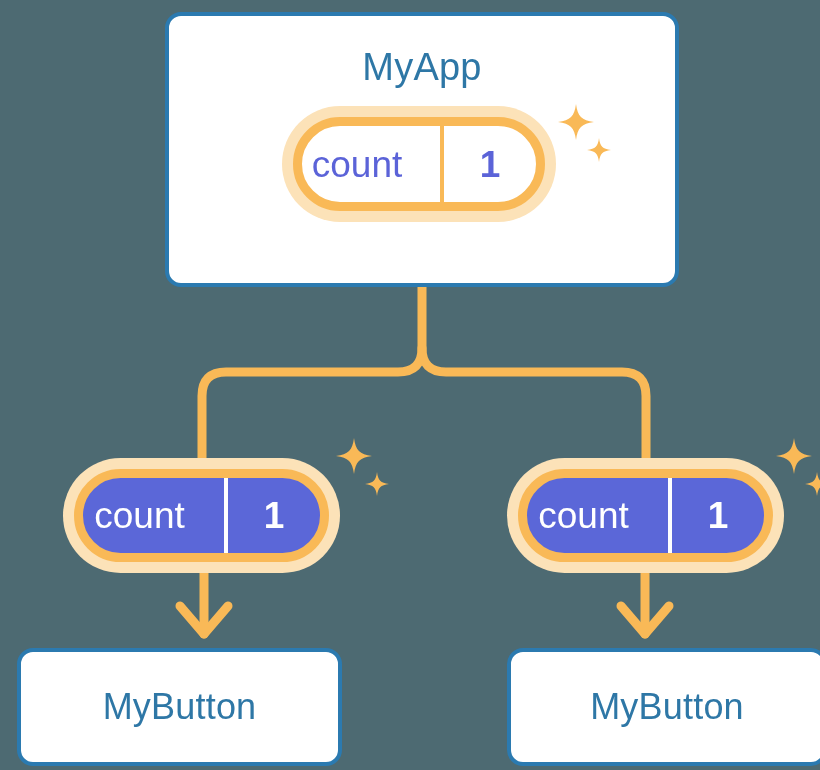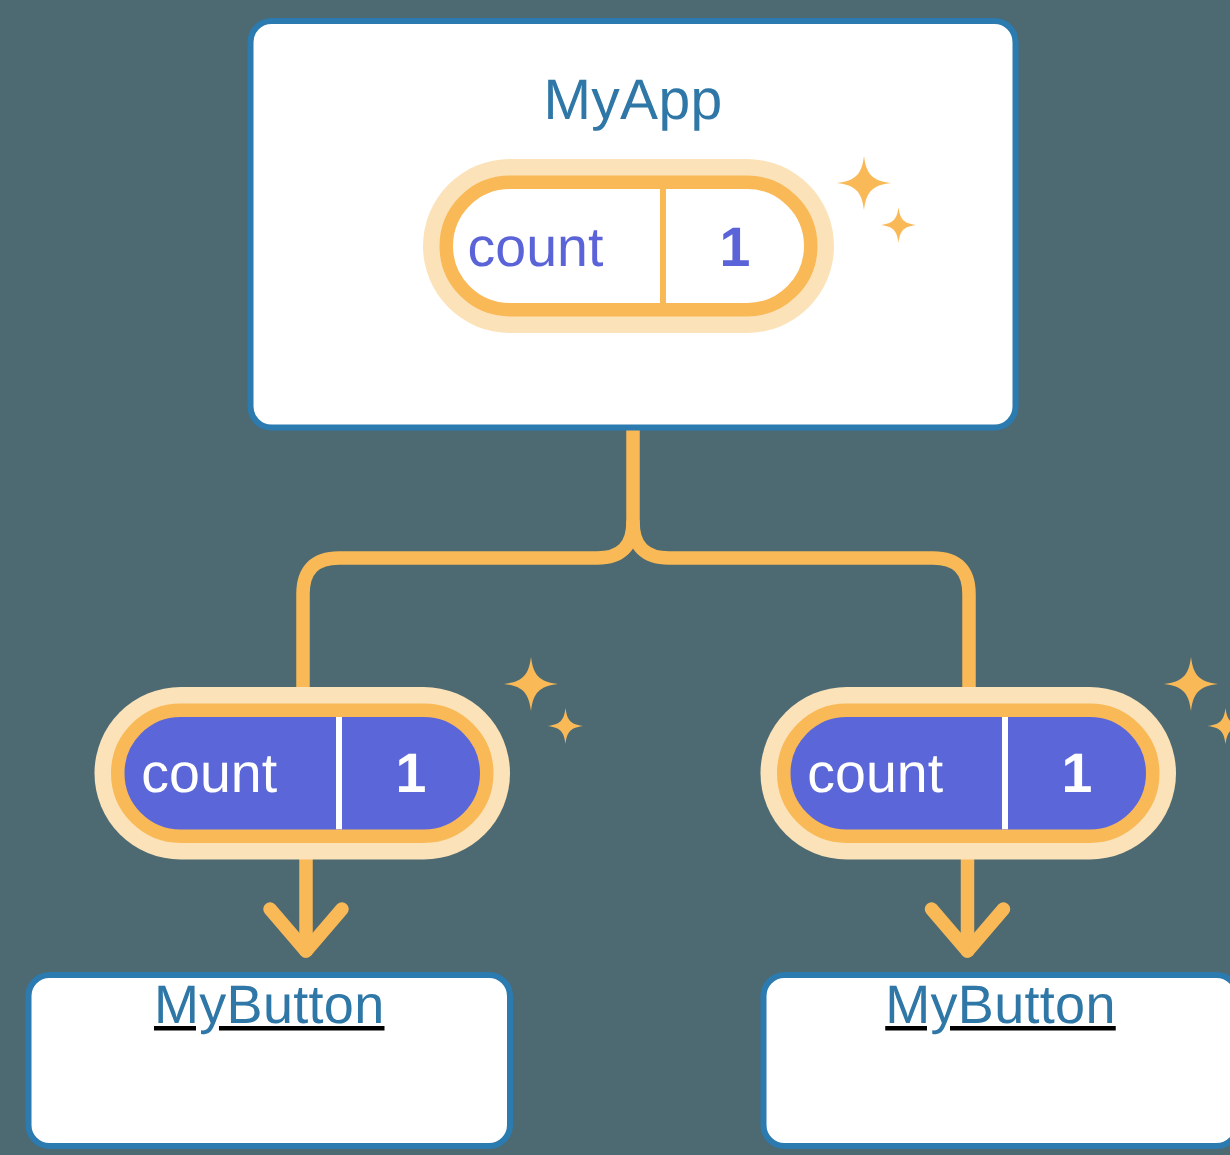--- a/index.html
+++ b/index.html
@@ -60,21 +60,21 @@
     width: 514px;
     height: 275px;
     justify-content: flex-start;
   }
   #card-app .card-title {
     margin-top: 32px;
   }
 
   .card-button {
     height: 118px;
-    text-decoration: underline;
+    justify-content: center;
   }
   .card-button .card-title {
     font-size: 36px;
   }
 
   #card-button-left {
     left: 5px;
     top: 648px;
     width: 325px;
   }

